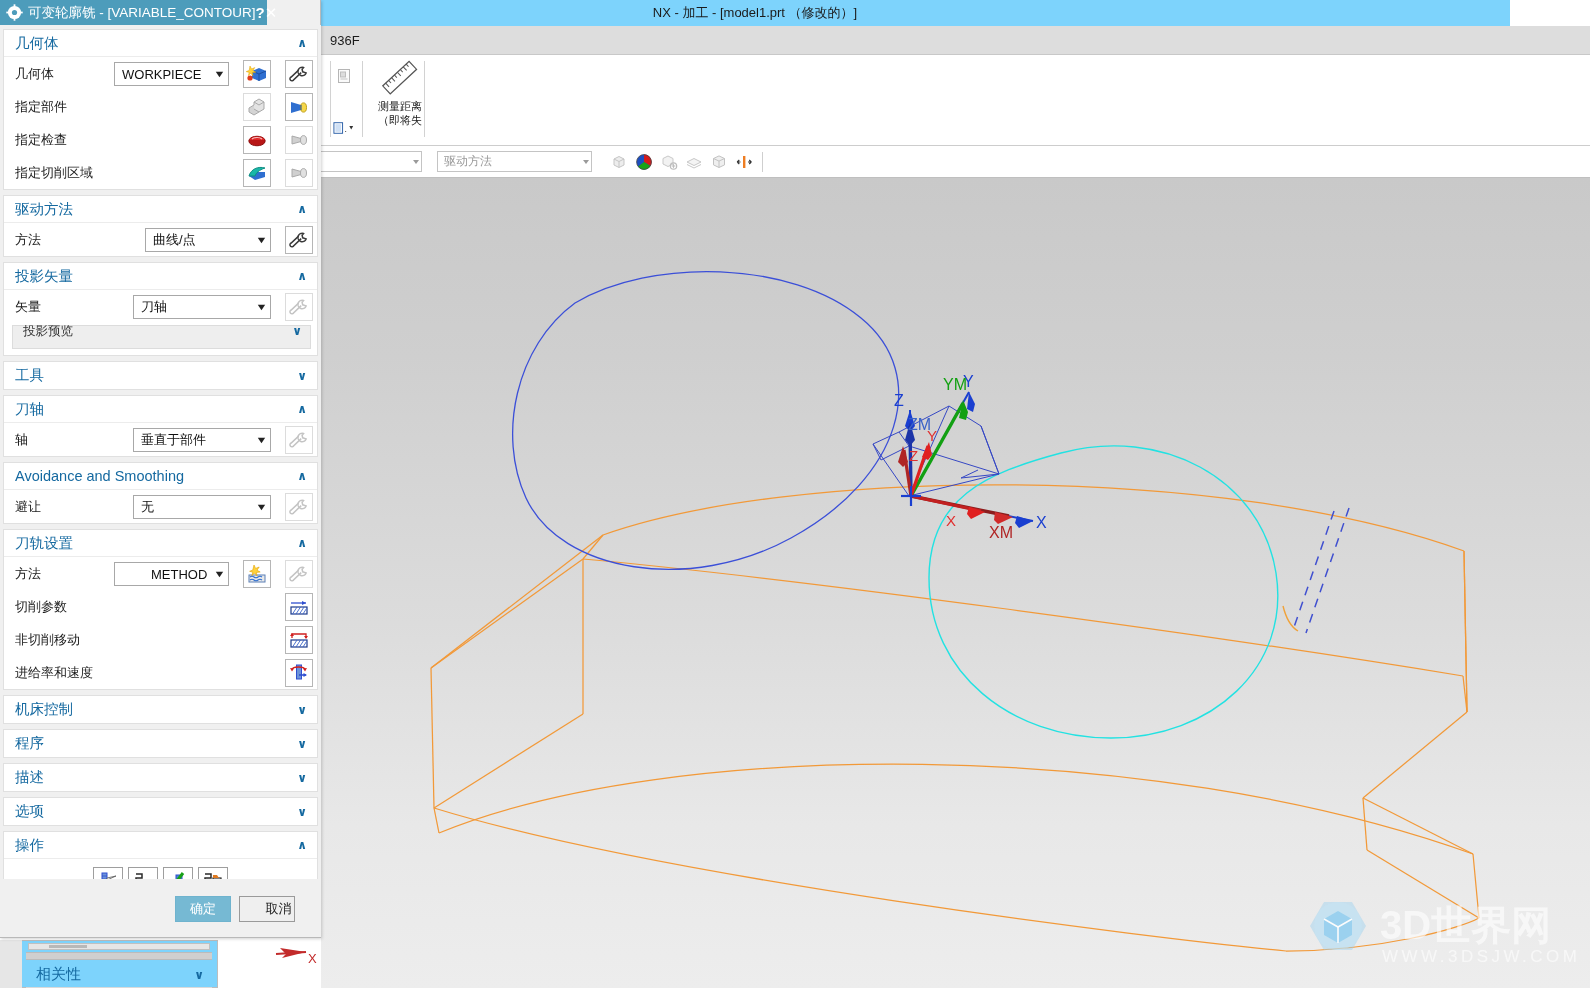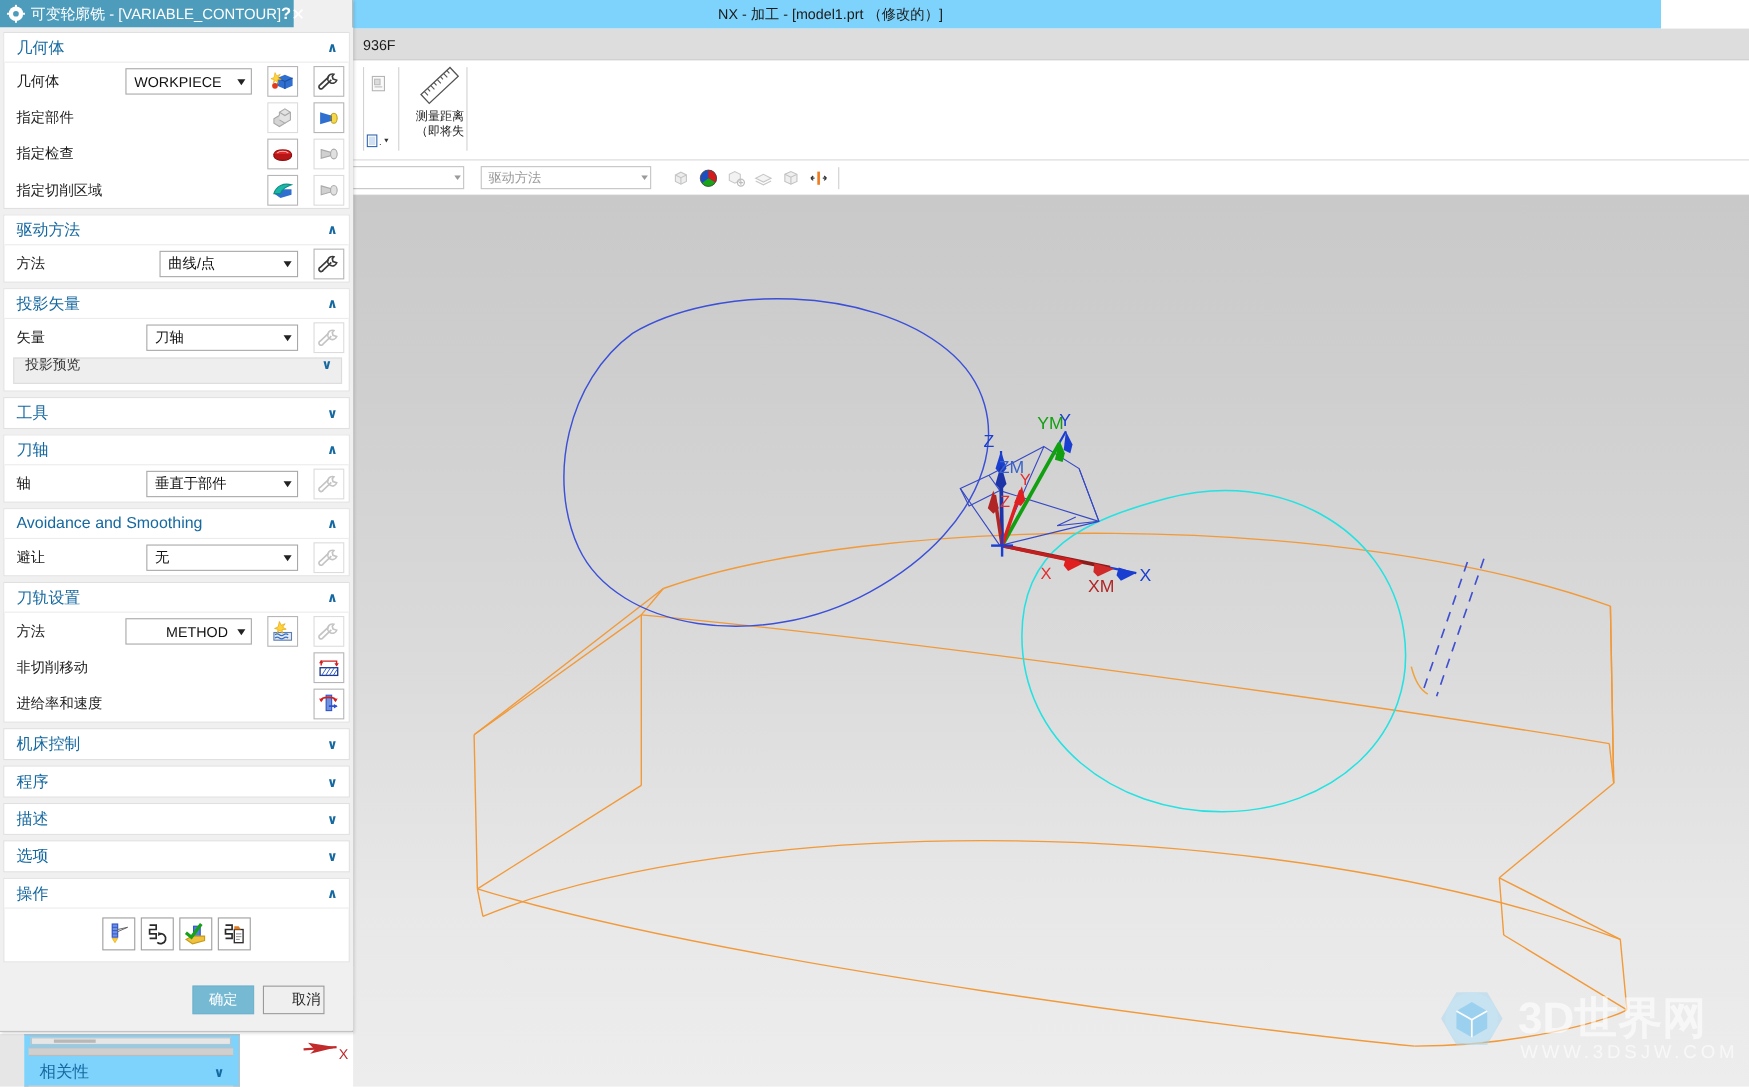--- a/index.html
+++ b/index.html
@@ -661,20 +661,38 @@
             </div>
             <div class="btn-ico flat">
               <svg width="22" height="22" viewBox="0 0 22 22">
                 <path d="M15.5 4.5 a4.2 4.2 0 1 0 2.6 5.4 l-3.4 -1.1 l-0.6 -2.6 z" fill="none" stroke="#c4c4c4" stroke-width="1.5"></path>
                 <path d="M13.2 9.6 L5.8 16.6 a2 2 0 1 1 -2.6 -2.6 L10.6 7.1" fill="none" stroke="#c4c4c4" stroke-width="1.5"></path>
               </svg>
             </div>
           </div>
         </div>
 
+        <div class="row">
+          <span class="row-label">切削参数</span>
+          <div class="row-right">
+            <div class="btn-ico">
+              <svg width="22" height="22" viewBox="0 0 22 22">
+                <line x1="3" y1="7" x2="18" y2="7" stroke="#2f4fd0" stroke-width="1.3"></line>
+                <path d="M18 7 l-4 -2 l0 4 z" fill="#2f4fd0"></path>
+                <rect x="3" y="11" width="16" height="7" fill="#ffffff" stroke="#1b3a8c" stroke-width="1.2"></rect>
+                <g stroke="#3a63c8" stroke-width="0.9">
+                  <line x1="4.5" y1="18" x2="9" y2="11"></line>
+                  <line x1="8" y1="18" x2="12.5" y2="11"></line>
+                  <line x1="11.5" y1="18" x2="16" y2="11"></line>
+                  <line x1="15" y1="18" x2="18.5" y2="12.5"></line>
+                </g>
+              </svg>
+            </div>
+          </div>
+        </div>
 
         <div class="row">
           <span class="row-label">非切削移动</span>
           <div class="row-right">
             <div class="btn-ico">
               <svg width="22" height="22" viewBox="0 0 22 22">
                 <path d="M4 9 L4 5 L18 5 L18 9" fill="none" stroke="#d02020" stroke-width="1.3"></path>
                 <path d="M4 4 l-2 3 l4 0 z" fill="#d02020"></path>
                 <path d="M18 10 l-2 -3 l4 0 z" fill="#d02020"></path>
                 <rect x="3" y="11" width="16" height="7" fill="#ffffff" stroke="#1b3a8c" stroke-width="1.2"></rect>

